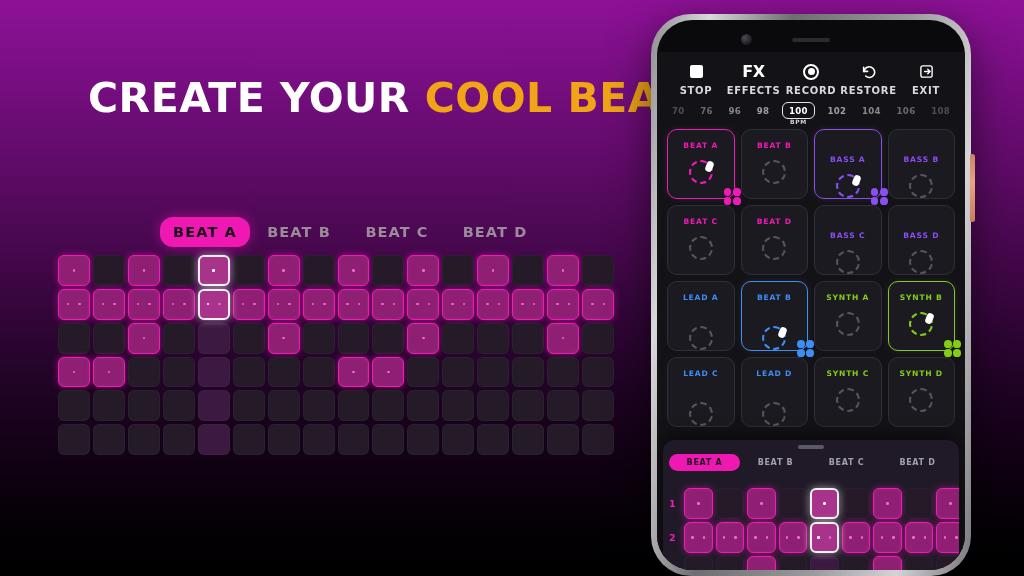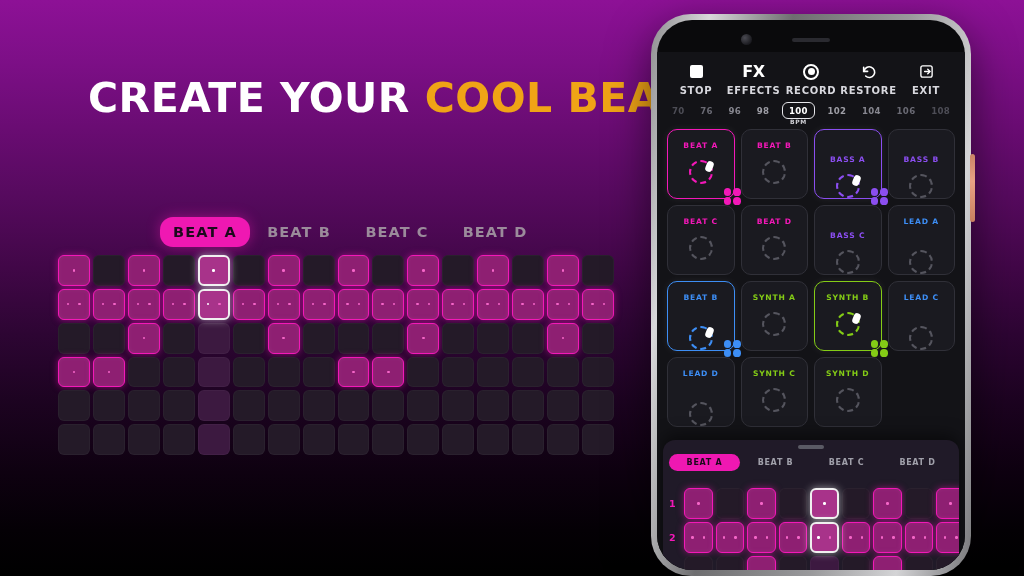--- a/index.html
+++ b/index.html
@@ -503,20 +503,24 @@
             <div class="knob"></div>
           </div>
           <div class="pad c-mag">
             <div class="pad-lbl">BEAT D</div>
             <div class="knob"></div>
           </div>
           <div class="pad c-pur">
             <div class="pad-lbl">BASS C</div>
             <div class="knob"></div>
           </div>
+          <div class="pad c-pur">
+            <div class="pad-lbl">BASS D</div>
+            <div class="knob"></div>
+          </div>
           <div class="pad c-blu">
             <div class="pad-lbl">LEAD A</div>
             <div class="knob"></div>
           </div>
           <div class="pad c-blu act">
             <div class="pad-lbl">BEAT B</div>
             <div class="knob"></div>
             <div class="badge">
               <span></span>
               <span></span>

